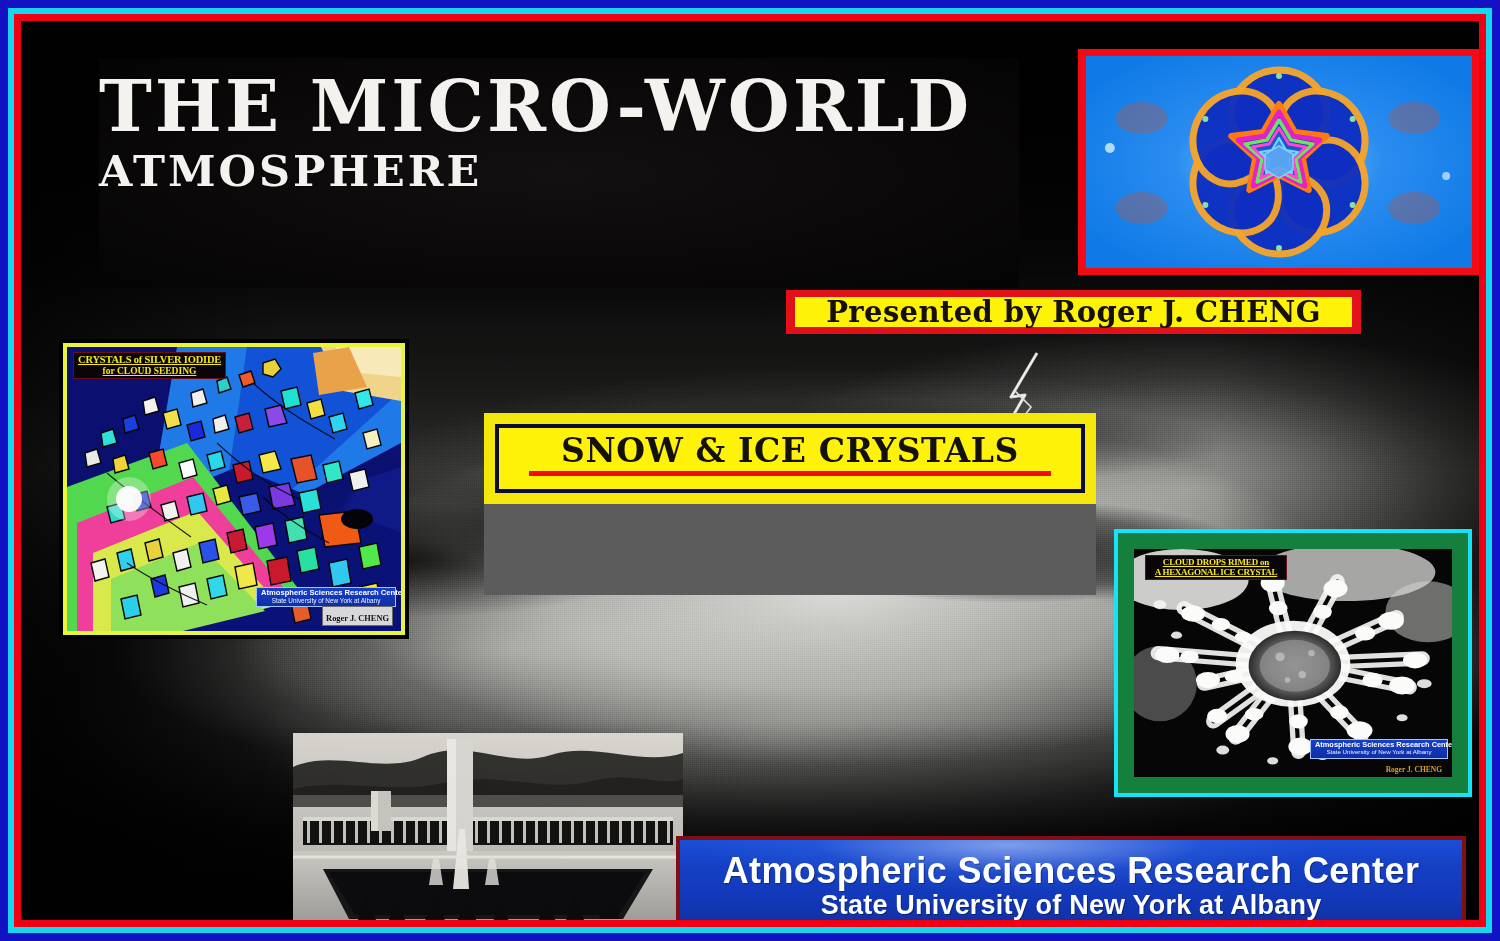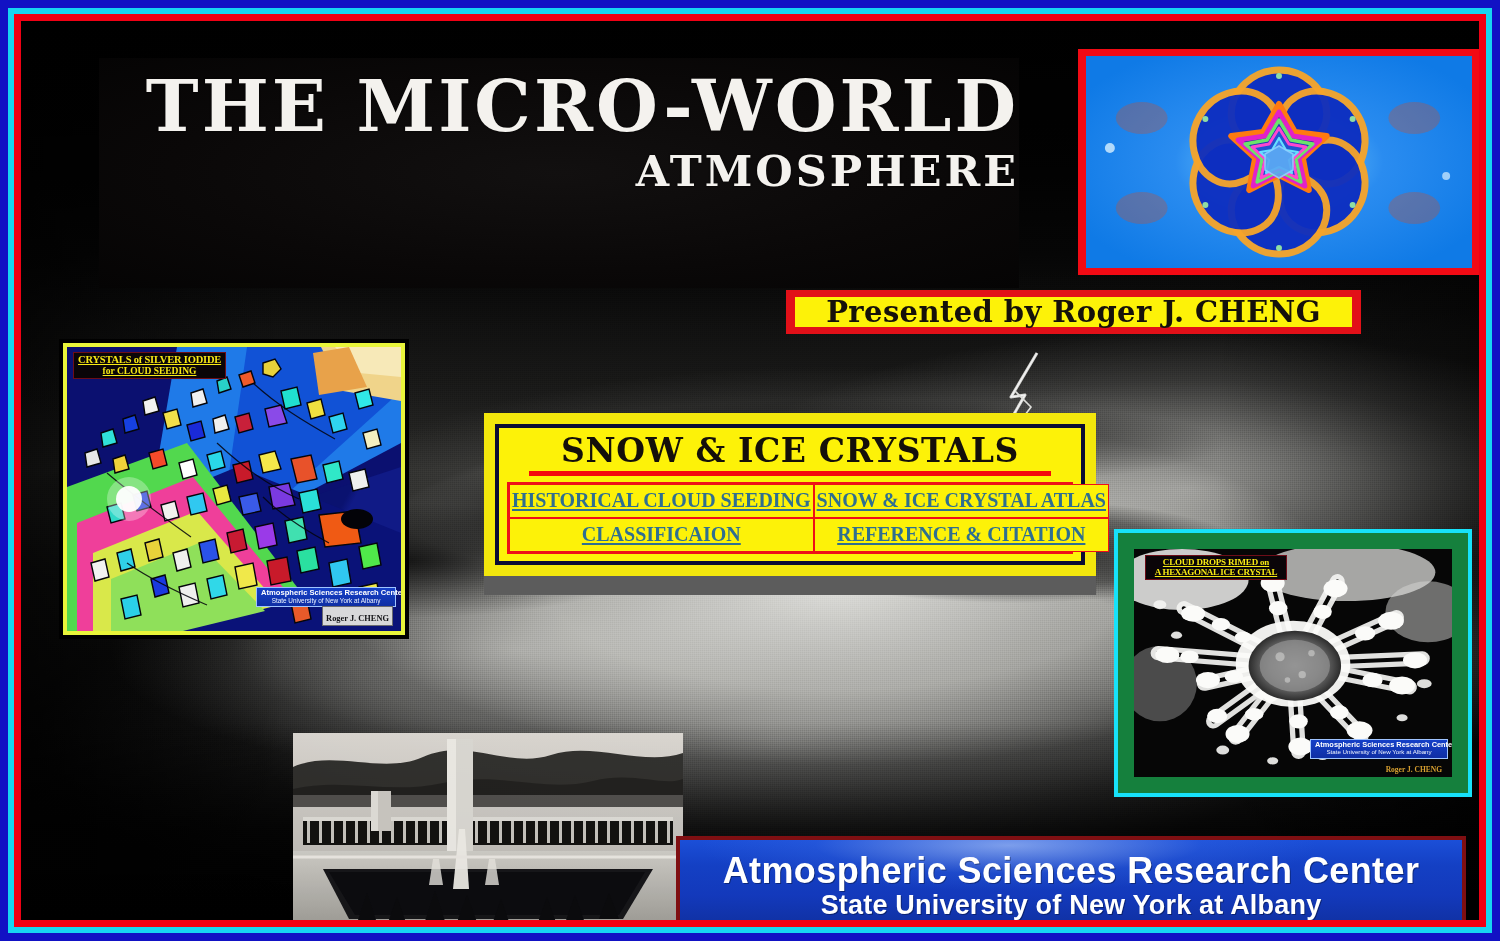--- a/index.html
+++ b/index.html
@@ -95,21 +95,21 @@
     pointer-events: none;
   }
 
   
   #title-block {
     position: absolute;
     left: 78px; top: 37px;
     width: 920px; height: 230px;
     background: radial-gradient(ellipse at 50% 50%, #121010 0%, #0a0808 60%, #050404 100%);
     color: #f4f2ee;
-    text-align: right;
+    text-align: left;
     padding-top: 12px;
     text-shadow: 0 0 2px rgba(0,0,0,.9);
   }
   #title-block .t1 {
     font-family: "DejaVu Serif", serif;
     font-weight: bold;
     font-size: 71px;
     letter-spacing: 3px;
     line-height: 1.02;
     white-space: nowrap;
@@ -793,34 +793,20 @@
     </div>
 
     <div id="menu-backing">
       <div id="menu-yellowedge">
         <div id="menu-darkframe">
           <div id="menu-body">
 
             <div id="menu-title">SNOW &amp; ICE CRYSTALS</div>
             <div id="menu-title-rule"></div>
 
-            <div id="menu-grid">
-              <div class="menu-cell">
-                <span class="link">HISTORICAL CLOUD SEEDING</span>
-              </div>
-              <div class="menu-cell">
-                <span class="link">SNOW &amp; ICE CRYSTAL ATLAS</span>
-              </div>
-              <div class="menu-cell">
-                <span class="link">CLASSIFICAION</span>
-              </div>
-              <div class="menu-cell">
-                <span class="link">REFERENCE &amp; CITATION</span>
-              </div>
-            </div>
 
           </div>
         </div>
       </div>
     </div>
 
     <div id="asrc-banner">
       <div class="inner">
         <div class="b1">Atmospheric Sciences Research Center</div>
         <div class="b2">State University of New York at Albany</div>

